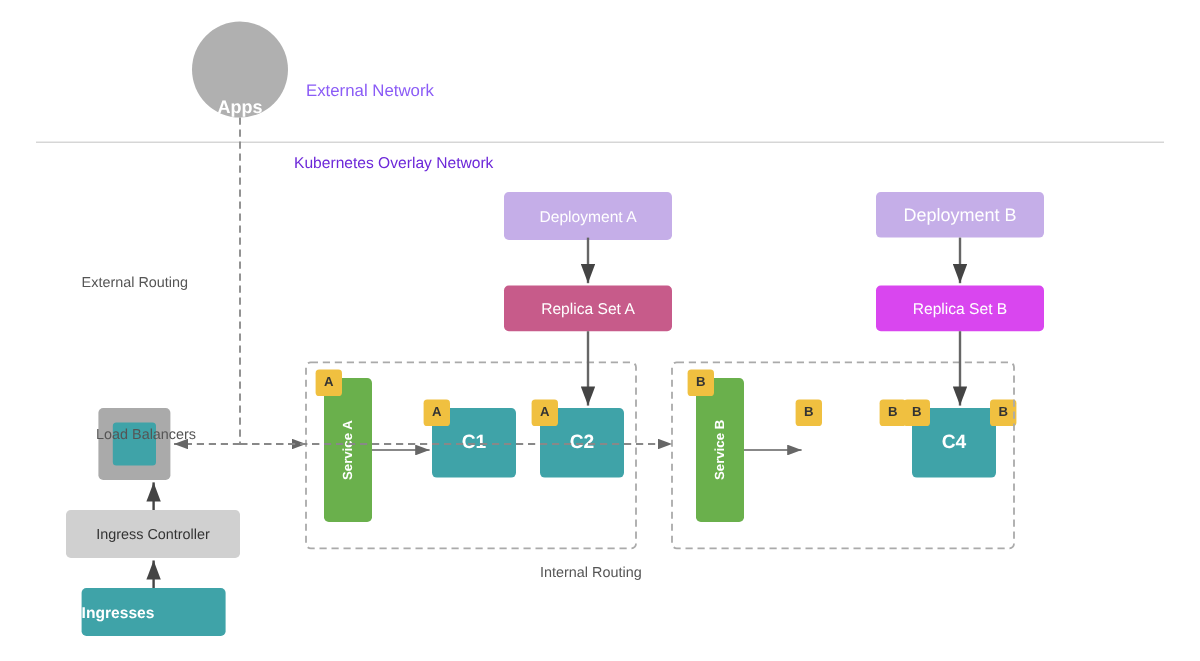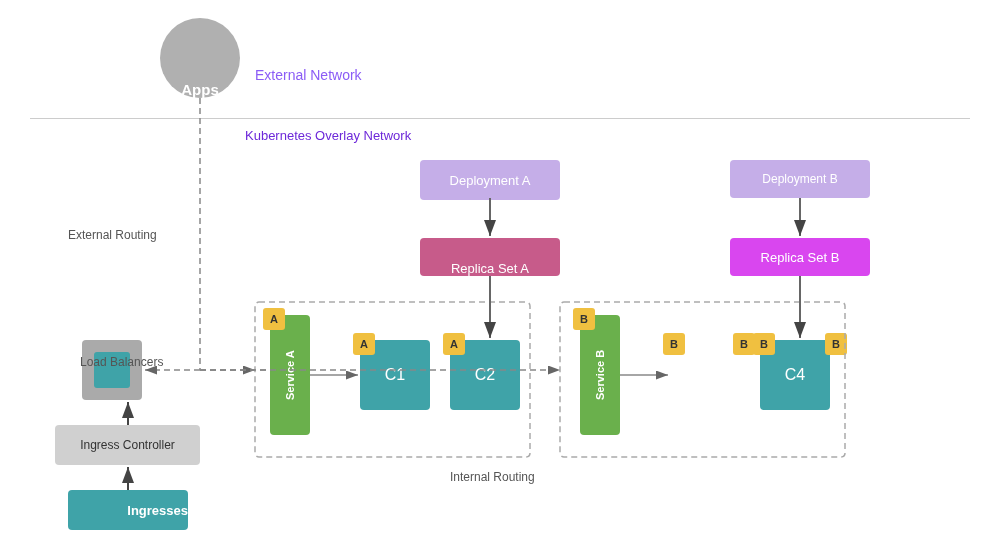--- a/index.html
+++ b/index.html
@@ -69,31 +69,31 @@
     }
     
     .deployment-b {
       position: absolute;
       top: 160px; left: 730px;
       width: 140px; height: 38px;
       background: #c5aee8;
       border-radius: 4px;
       display: flex; align-items: center; justify-content: center;
       color: #fff;
-      font-size: 12px;
+      font-size: 15px;
       font-weight: 500;
     }
     
     .replica-a {
       position: absolute;
       top: 238px; left: 420px;
       width: 140px; height: 38px;
       background: #c75b8a;
       border-radius: 4px;
-      display: flex; align-items: flex-end; justify-content: center;
+      display: flex; align-items: center; justify-content: center;
       color: #fff;
       font-size: 13px;
       font-weight: 500;
     }
     
     .replica-b {
       position: absolute;
       top: 238px; left: 730px;
       width: 140px; height: 38px;
       background: #d946ef;
@@ -129,27 +129,27 @@
       color: #fff;
       font-size: 11px;
       font-weight: 600;
       writing-mode: vertical-rl;
       text-orientation: mixed;
       transform: rotate(180deg);
     }
     
     .container {
       position: absolute;
-      width: 70px; height: 70px;
+      width: 70px; height: 58px;
       background: #3fa3a8;
       border-radius: 4px;
       display: flex; align-items: center; justify-content: center;
       color: #fff;
       font-size: 16px;
-      font-weight: 400;
+      font-weight: 700;
     }
     .c1 { top: 340px; left: 360px; }
     .c2 { top: 340px; left: 450px; }
     .c3 { top: 340px; left: 670px; }
     .c4 { top: 340px; left: 760px; }
     
     .badge {
       position: absolute;
       width: 22px; height: 22px;
       border-radius: 3px;
@@ -203,21 +203,21 @@
       font-size: 12px;
       font-weight: 500;
     }
     
     .ingresses {
       position: absolute;
       top: 490px; left: 68px;
       width: 120px; height: 40px;
       background: #3fa3a8;
       border-radius: 4px;
-      display: flex; align-items: center; justify-content: flex-end;
+      display: flex; align-items: center; justify-content: flex-start;
       color: #fff;
       font-size: 13px;
       font-weight: 600;
     }
     
     .int-routing-label {
       position: absolute;
       top: 470px; left: 450px;
       font-size: 12px;
       color: #555;

